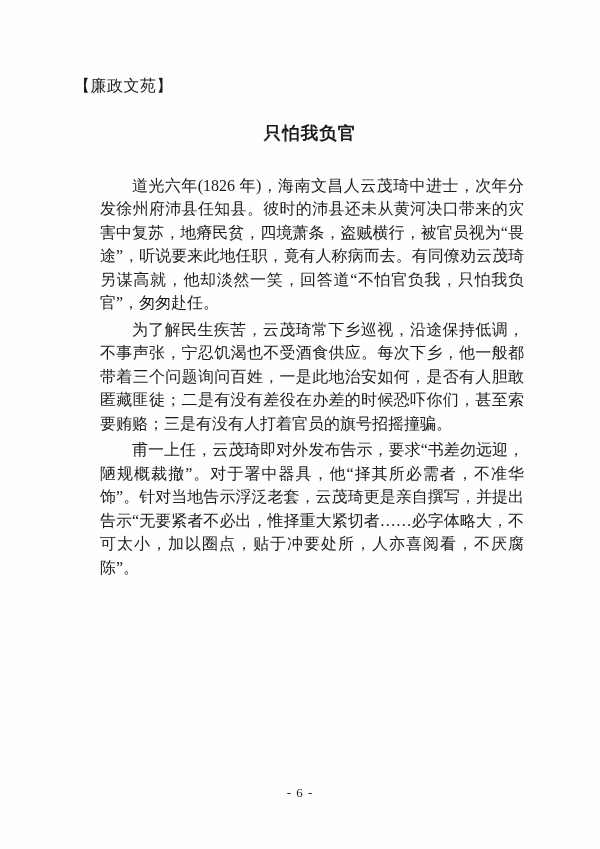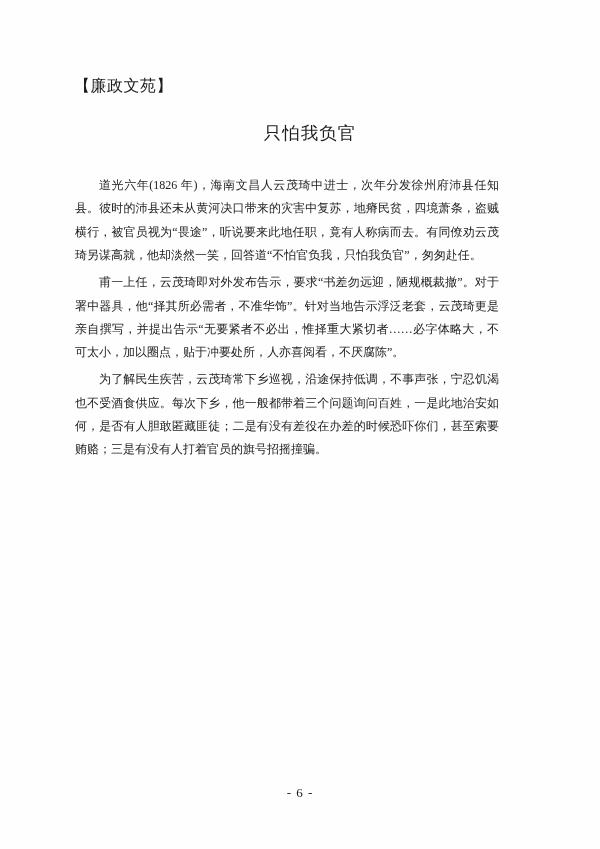--- a/index.html
+++ b/index.html
@@ -30,30 +30,30 @@
   }
   .title {
     position: absolute;
     left: 0;
     top: 121px;
     width: 600px;
     text-align: center;
     padding-left: 20px;
     box-sizing: border-box;
     font-size: 17.5px;
-    font-weight: 400;
+    font-weight: 700;
     letter-spacing: 1px;
     white-space: nowrap;
   }
   .article {
     position: absolute;
-    left: 75px;
+    left: 100px;
     top: 174px;
     width: 424px;
-    font-size: 12px;
+    font-size: 16px;
     line-height: 23.4px;
     text-align: justify;
     text-justify: inter-ideograph;
   }
   .article p {
     margin: 0 0 3.5px 0;
     text-indent: 2em;
   }
   .page-number {
     position: absolute;
@@ -69,19 +69,19 @@
 <body>
 
 <div class="page">
 
   <div class="section-label">【廉政文苑】</div>
 
   <div class="title">只怕我负官</div>
 
   <div class="article">
     <p>道光六年(1826 年)，海南文昌人云茂琦中进士，次年分发徐州府沛县任知县。彼时的沛县还未从黄河决口带来的灾害中复苏，地瘠民贫，四境萧条，盗贼横行，被官员视为“畏途”，听说要来此地任职，竟有人称病而去。有同僚劝云茂琦另谋高就，他却淡然一笑，回答道“不怕官负我，只怕我负官”，匆匆赴任。</p>
+    <p>为了解民生疾苦，云茂琦常下乡巡视，沿途保持低调，不事声张，宁忍饥渴也不受酒食供应。每次下乡，他一般都带着三个问题询问百姓，一是此地治安如何，是否有人胆敢匿藏匪徒；二是有没有差役在办差的时候恐吓你们，甚至索要贿赂；三是有没有人打着官员的旗号招摇撞骗。</p>
     <p>甫一上任，云茂琦即对外发布告示，要求“书差勿远迎，陋规概裁撤”。对于署中器具，他“择其所必需者，不准华饰”。针对当地告示浮泛老套，云茂琦更是亲自撰写，并提出告示“无要紧者不必出，惟择重大紧切者……必字体略大，不可太小，加以圈点，贴于冲要处所，人亦喜阅看，不厌腐陈”。</p>
-    <p>为了解民生疾苦，云茂琦常下乡巡视，沿途保持低调，不事声张，宁忍饥渴也不受酒食供应。每次下乡，他一般都带着三个问题询问百姓，一是此地治安如何，是否有人胆敢匿藏匪徒；二是有没有差役在办差的时候恐吓你们，甚至索要贿赂；三是有没有人打着官员的旗号招摇撞骗。</p>
   </div>
 
   <div class="page-number">- 6 -</div>
 
 </div>
 
 </body></html>

